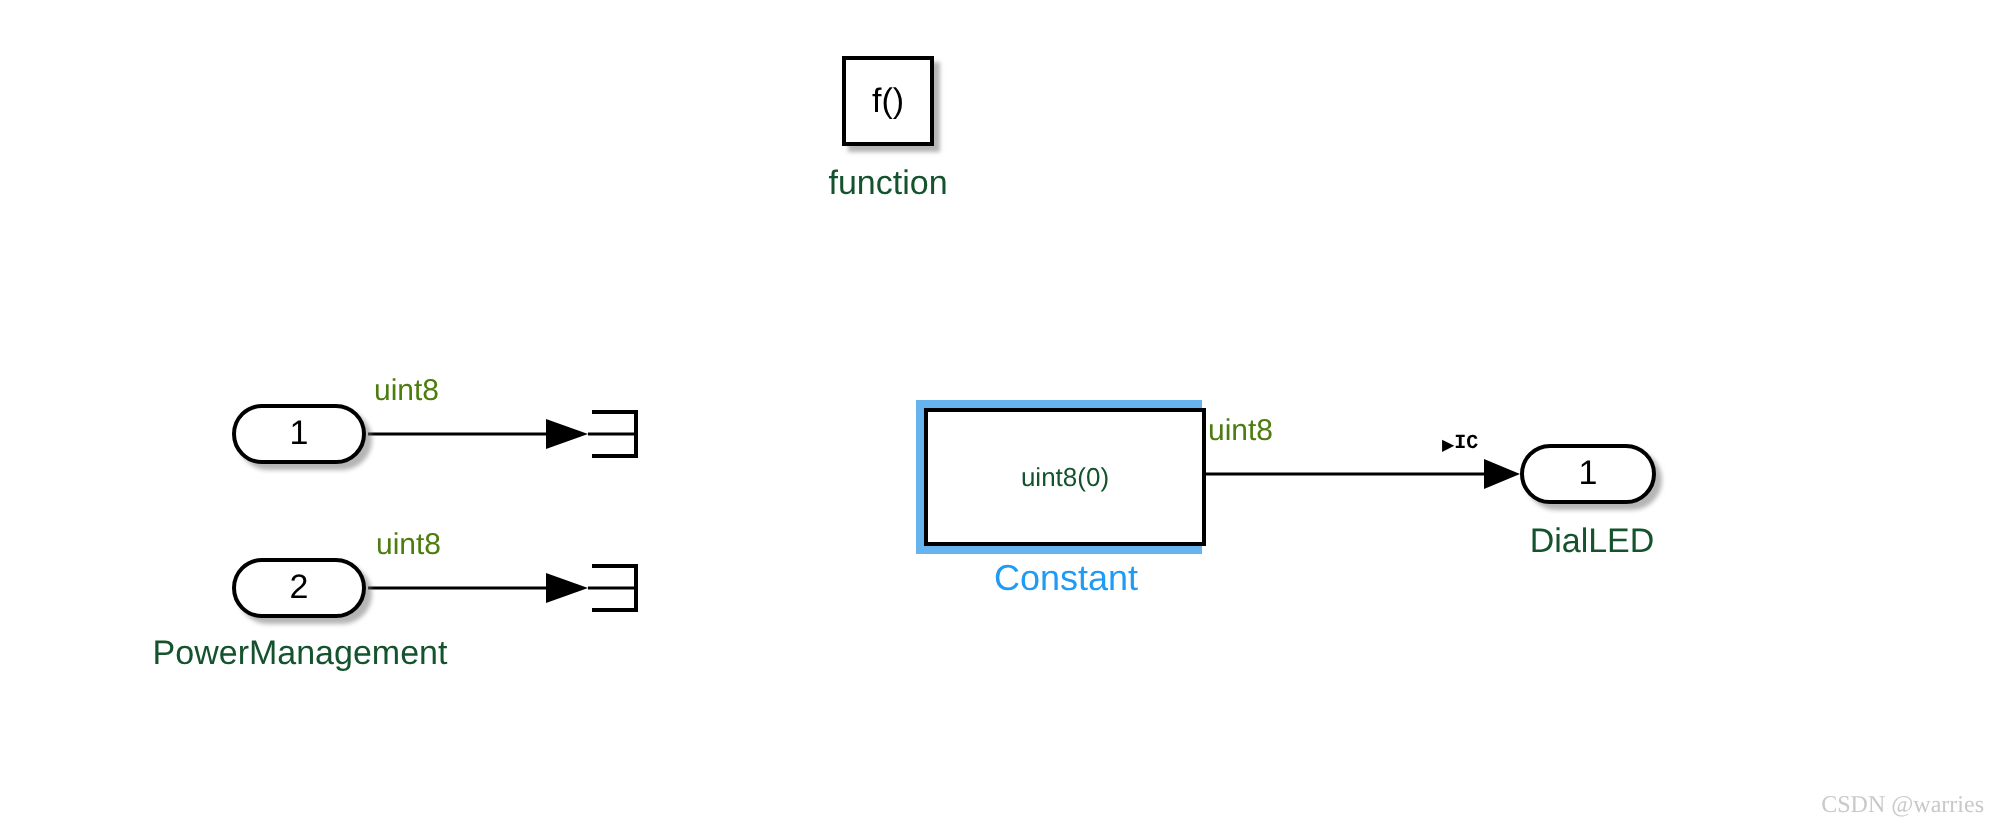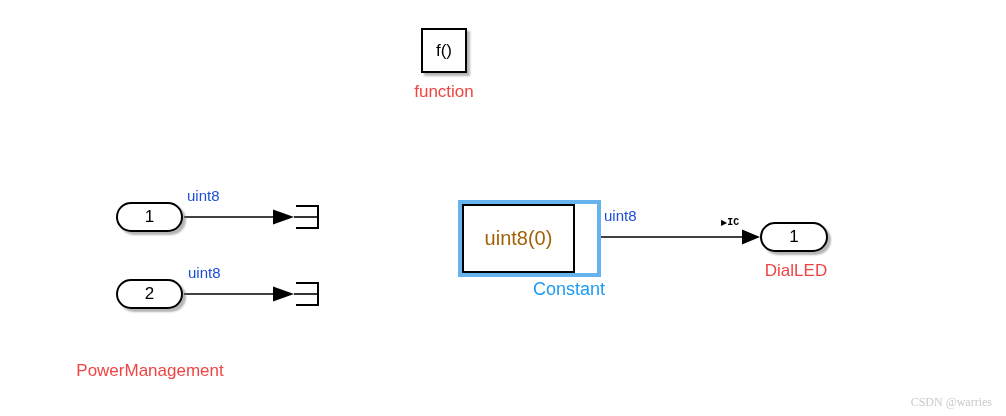--- a/index.html
+++ b/index.html
@@ -50,28 +50,28 @@
     justify-content: center;
     box-sizing: border-box;
     font-size: 17px;
     color: #000;
   }
 
   .block-label {
     position: absolute;
     transform: translateX(-50%);
     font-size: 17px;
-    color: #ef4444;
+    color: #14532d;
     white-space: nowrap;
   }
 
   .signal-label {
     position: absolute;
     font-size: 15px;
-    color: #1d4ed8;
+    color: #4d7c0f;
     white-space: nowrap;
   }
 
   
   #function-block {
     left: 421px; top: 28px;
     width: 46px; height: 45px;
     font-size: 17px;
   }
 
@@ -79,29 +79,29 @@
   #constant-selection {
     position: absolute;
     left: 458px; top: 200px;
     width: 143px; height: 77px;
     border: 4px solid var(--selection-blue, #66b3ee);
     box-sizing: border-box;
   }
   #constant-block {
     position: absolute;
     left: 0; top: 0;
-    width: 113px; height: 69px;
+    width: 141px; height: 69px;
     background: #ffffff;
     border: 2px solid #000000;
     box-sizing: border-box;
     display: flex;
     align-items: center;
     justify-content: center;
-    font-size: 20px;
-    color: #a16207;
+    font-size: 13px;
+    color: #14532d;
   }
   #constant-label {
     color: var(--label-blue, #1d9bf5);
     font-size: 18px;
   }
 
   
   #ic-badge {
     position: absolute;
     left: 721px; top: 217px;
@@ -164,28 +164,28 @@
 
   <div class="sl-port" style="left:116px; top:202px; width:67px; height:30px;">
     <span>1</span>
   </div>
   <div class="signal-label" style="left:187px; top:187px;">uint8</div>
 
   <div class="sl-port" style="left:116px; top:279px; width:67px; height:30px;">
     <span>2</span>
   </div>
   <div class="signal-label" style="left:188px; top:264px;">uint8</div>
-  <div class="block-label" style="left:150px; top:317px;margin-top:44px;">PowerManagement</div>
+  <div class="block-label" style="left:150px; top:317px;">PowerManagement</div>
 
   <div id="constant-selection">
     <div id="constant-block">
       <span>uint8(0)</span>
     </div>
   </div>
-  <div id="constant-label" class="block-label" style="left:533px; top:279px;margin-left:36px;">Constant</div>
+  <div id="constant-label" class="block-label" style="left:533px; top:279px;">Constant</div>
   <div class="signal-label" style="left:604px; top:207px;">uint8</div>
 
   <div id="ic-badge">
     <span class="tri">▶</span>
     <span class="ic-text">IC</span>
   </div>
 
   <div class="sl-port" style="left:760px; top:222px; width:68px; height:30px;">
     <span>1</span>
   </div>

